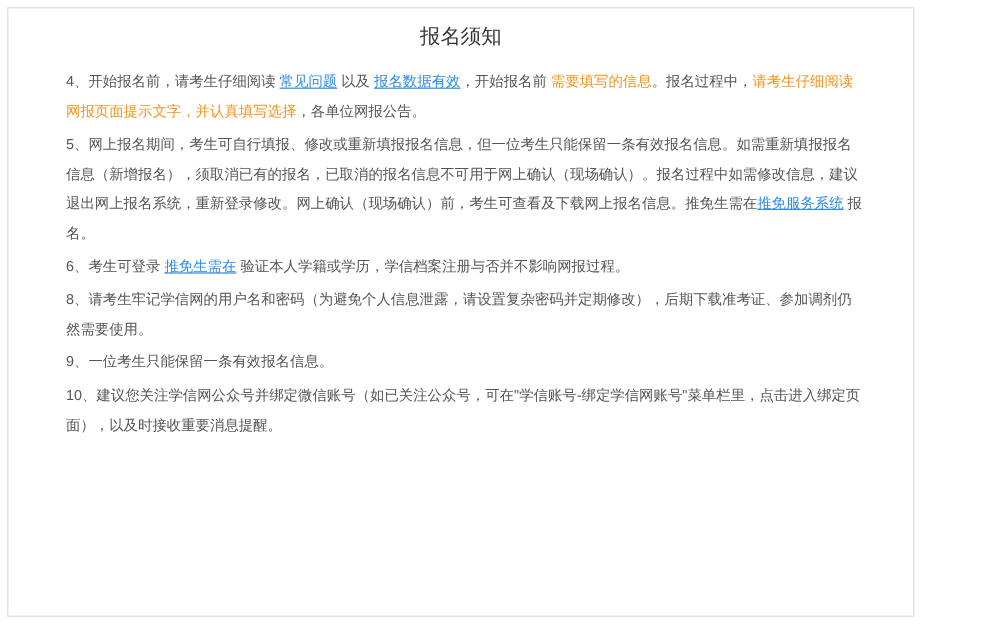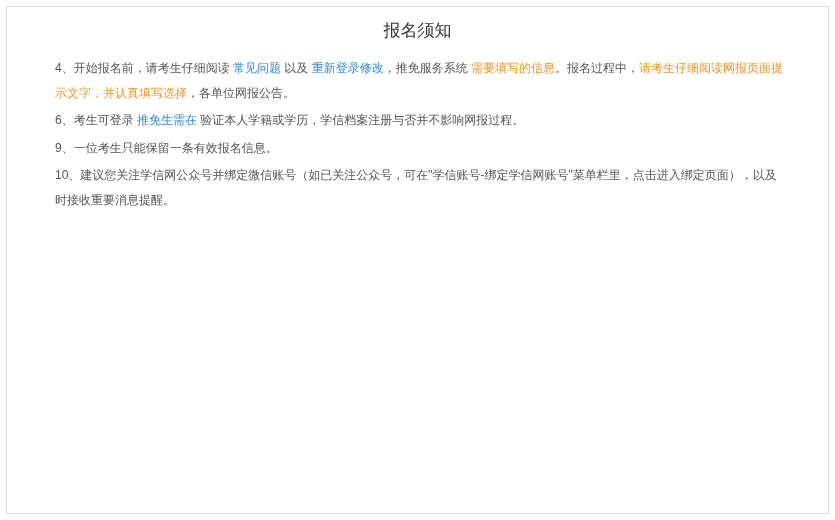--- a/index.html
+++ b/index.html
@@ -7,49 +7,51 @@
       font-family: "Microsoft YaHei", Arial, sans-serif;
       background: #fff;
       width: 835px;
       height: 520px;
       overflow: hidden;
       position: relative;
     }
     .container {
       border: 1px solid #ddd;
       margin: 6px;
-      width: 823px;
+      width: 756px;
       height: 508px;
       background: #fff;
       position: relative;
     }
     .title {
       text-align: center;
       font-size: 17px;
       color: #333;
       padding: 12px 0 8px 0;
       font-weight: normal;
     }
     .content {
       padding: 6px 40px 0 48px;
       font-size: 12px;
       color: #555;
       line-height: 2.05;
     }
     .item {
       margin-bottom: 3px;
     }
-    .link { color: #2b8aeb; }
+    .link { color: #2b8aeb; text-decoration: underline; }
     .warn { color: #f7931e; margin-top: 16px; }
   </style>
 </head>
 <body>
 
 <div class="container">
   <h2 class="title">报名须知</h2>
   <div class="content" id="content">
-      <div class="item"><span>4、开始报名前，请考生仔细阅读 </span><span class="link">常见问题</span><span> 以及 </span><span class="link">重新登录修改</span><span>，推免服务系统 </span><span class="warn">需要填写的信息</span><span>。报名过程中，</span><span class="warn">请考生仔细阅读网报页面提示文字，并认真填写选择</span><span>，各单位网报公告。</span></div>
+      <div class="item"><span>4、开始报名前，请考生仔细阅读 </span><span class="link">常见问题</span><span> 以及 </span><span class="link">报名数据有效</span><span>，开始报名前 </span><span class="warn">需要填写的信息</span><span>。报名过程中，</span><span class="warn">请考生仔细阅读网报页面提示文字，并认真填写选择</span><span>，各单位网报公告。</span></div>
+      <div class="item"><span>5、网上报名期间，考生可自行填报、修改或重新填报报名信息，但一位考生只能保留一条有效报名信息。如需重新填报报名信息（新增报名），须取消已有的报名，已取消的报名信息不可用于网上确认（现场确认）。报名过程中如需修改信息，建议退出网上报名系统，重新登录修改。网上确认（现场确认）前，考生可查看及下载网上报名信息。推免生需在</span><span class="link">推免服务系统</span><span> 报名。</span></div>
       <div class="item"><span>6、考生可登录 </span><span class="link">推免生需在</span><span> 验证本人学籍或学历，学信档案注册与否并不影响网报过程。</span></div>
+      <div class="item"><span>8、请考生牢记学信网的用户名和密码（为避免个人信息泄露，请设置复杂密码并定期修改），后期下载准考证、参加调剂仍然需要使用。</span></div>
       <div class="item"><span>9、一位考生只能保留一条有效报名信息。</span></div>
       <div class="item"><span>10、建议您关注学信网公众号并绑定微信账号（如已关注公众号，可在"学信账号-绑定学信网账号"菜单栏里，点击进入绑定页面），以及时接收重要消息提醒。</span></div>
     </div>
 
 </div>
 
 </body></html>

